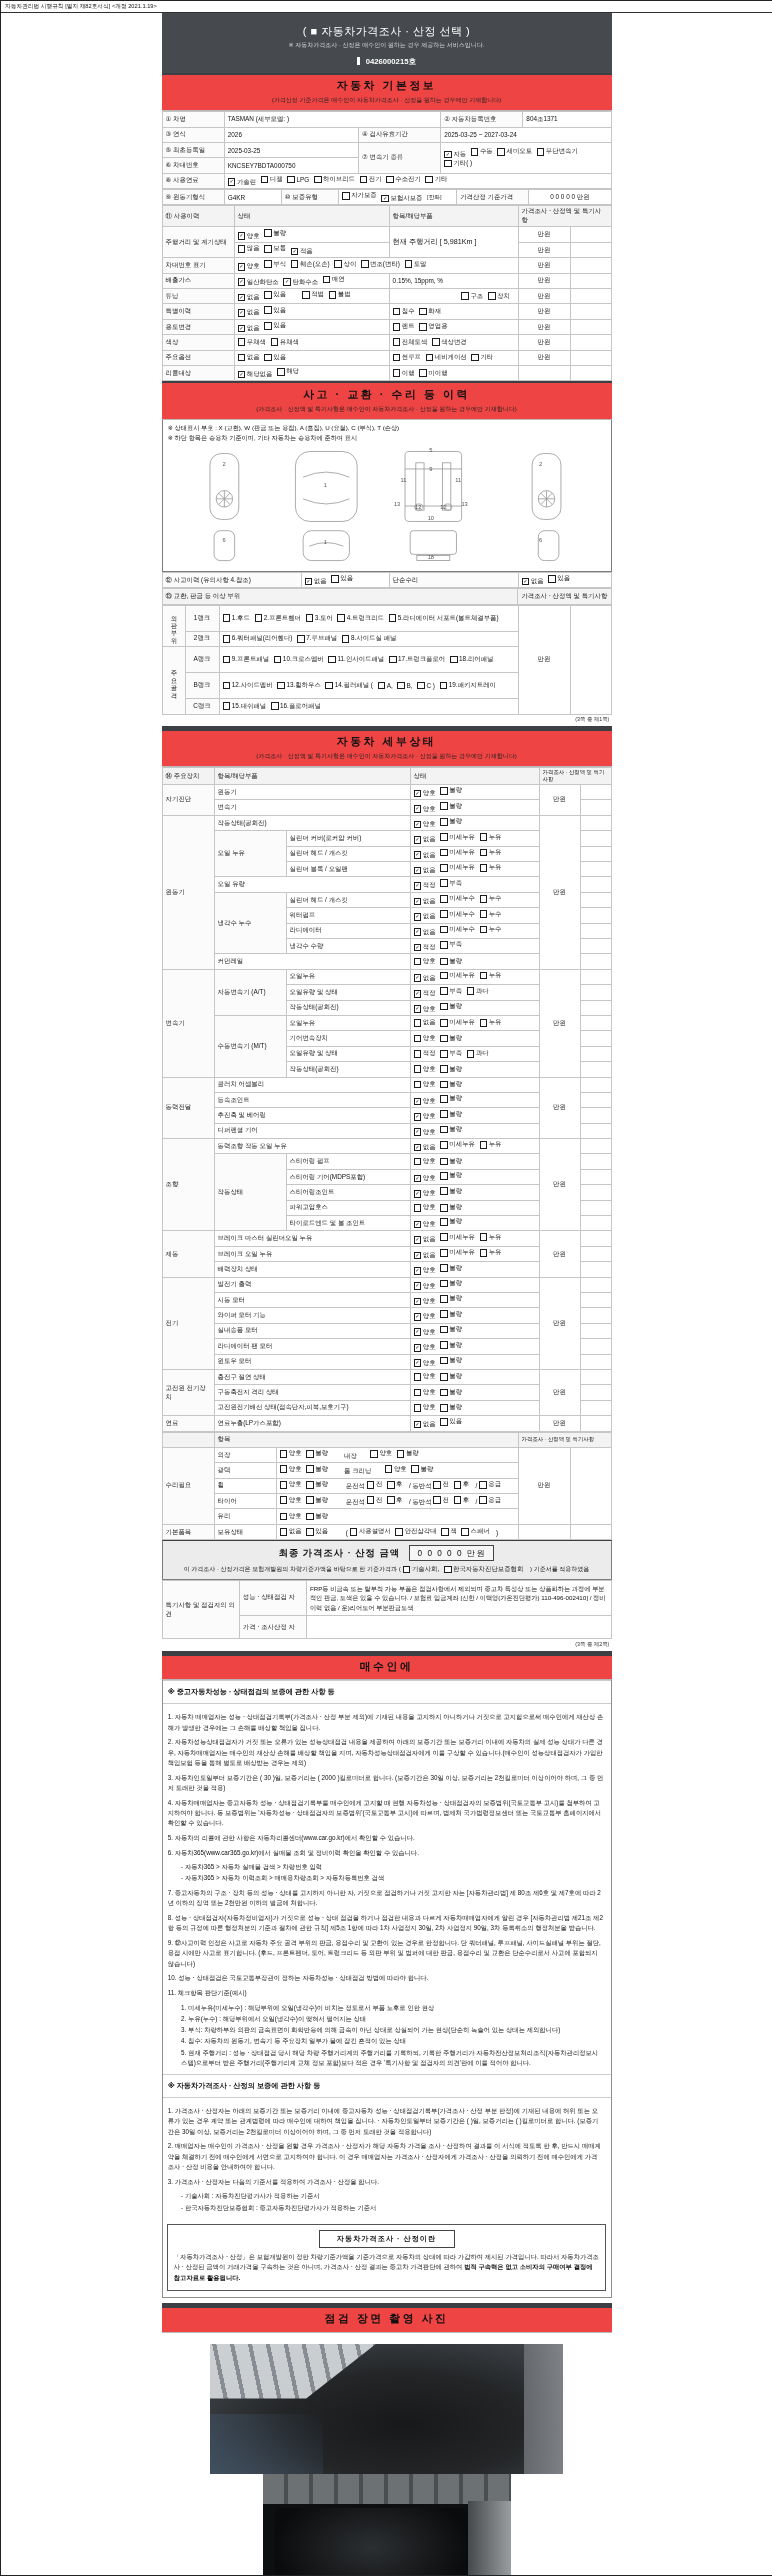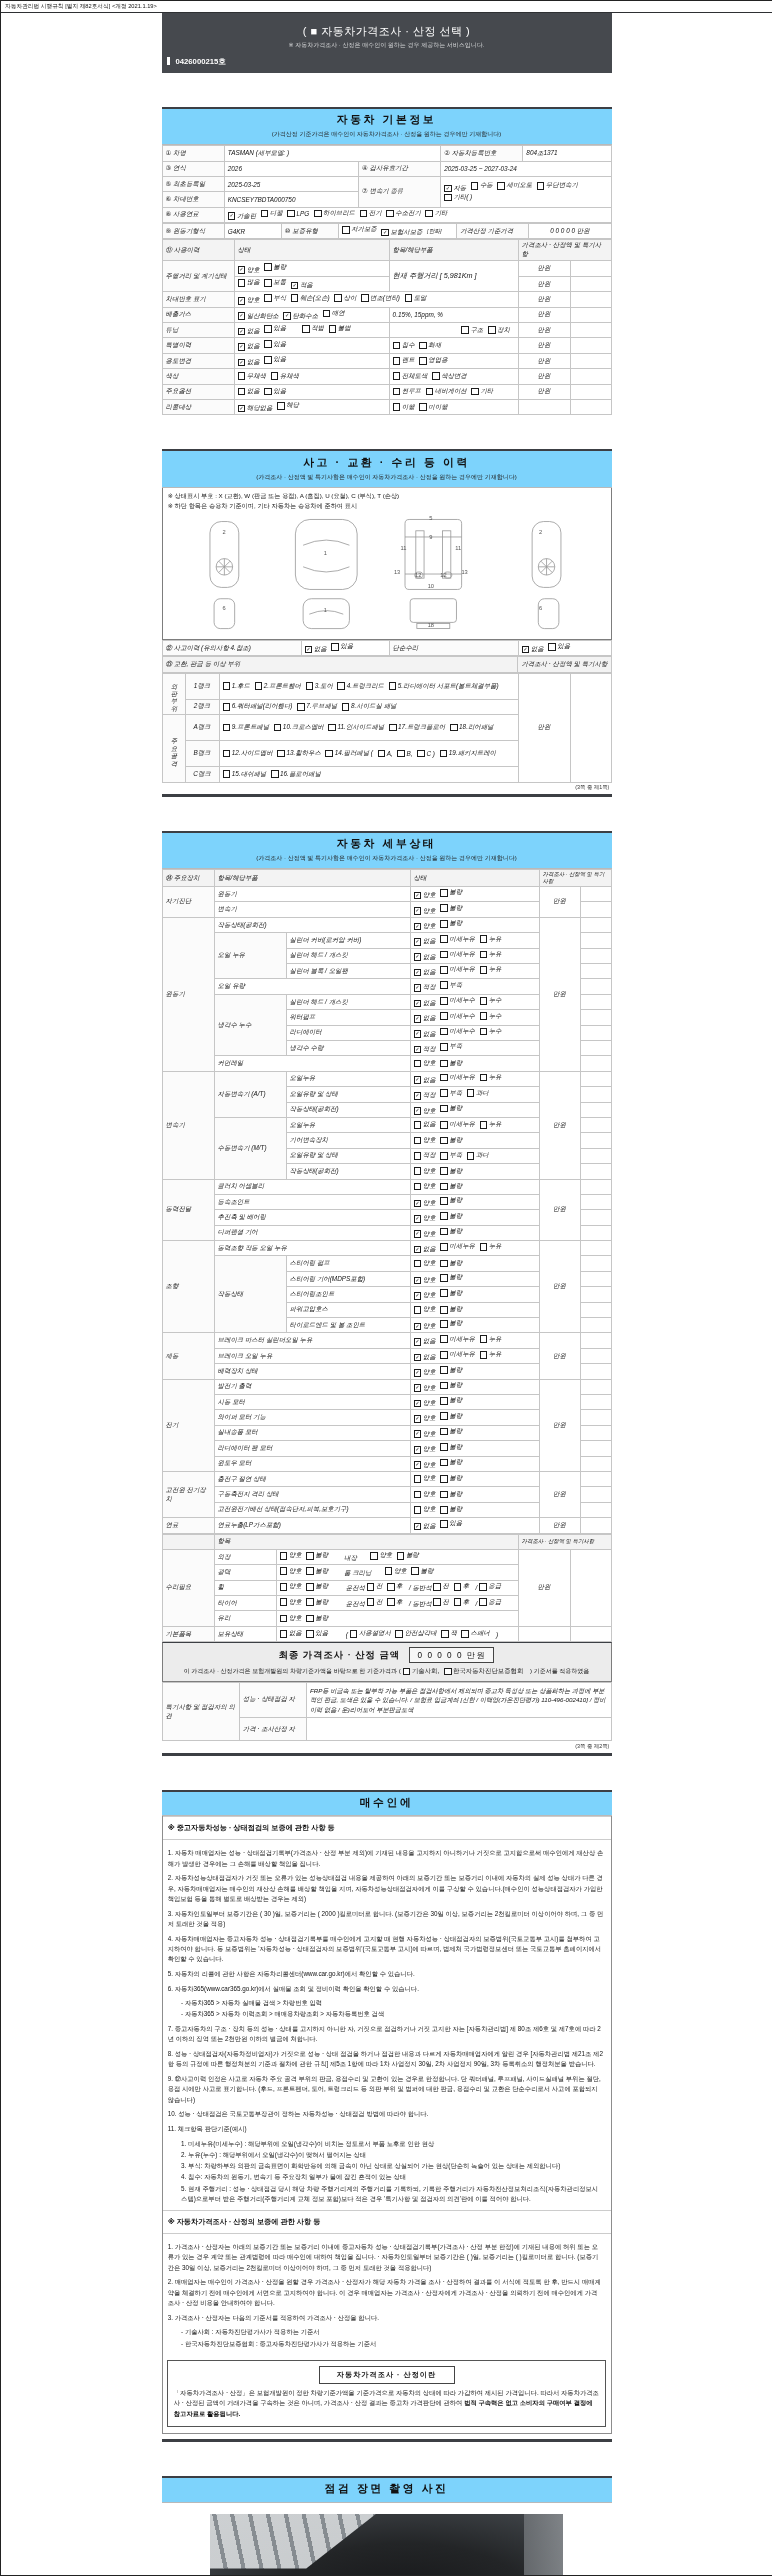--- a/index.html
+++ b/index.html
@@ -4,26 +4,26 @@
 <style>
   html,body{margin:0;padding:0;background:#fff;}
   .canvas{width:773px;height:2576px;position:relative;background:#fff;border:0.5px solid #222;
     box-sizing:border-box;font-family:"Liberation Sans","DejaVu Sans",sans-serif;overflow:hidden;color:#111;}
   .topline{border-bottom:1px solid #2e3033;padding:1.5px 4.1px 1px;font-size:5.7px;color:#111;}
   .doc{width:450px;margin:0 auto;}
   .darkhead{background:#46494e;color:#fff;padding:8.2px 0 1px;text-align:center;}
   .darkhead .tt{font-size:14px;font-weight:bold;letter-spacing:1px;}
   .darkhead .st{font-size:11px;margin-top:3.1px;letter-spacing:0.5px;}
   .darkhead .nt{font-size:6px;margin-top:2.6px;color:#d9dadc;}
-  .docno{background:#46494e;color:#fff;text-align:left;padding:5.2px 5.2px 6.2px;font-size:7.7px;font-weight:bold;}
+  .docno{background:#46494e;color:#fff;text-align:center;padding:5.2px 5.2px 6.2px;font-size:7.7px;font-weight:bold;}
   .docno .bar{display:inline-block;width:3.6px;height:7.2px;background:#fff;margin-right:3.1px;vertical-align:-1px;}
-  .band{background:#7dd3fc;border-top:2.1px solid #3c3f44;border-bottom:0.5px solid #b9b9b9;text-align:center;padding:4.6px 0 5.2px;margin-top:34px;}
+  .band{background:#ef4444;border-top:2.1px solid #3c3f44;border-bottom:0.5px solid #b9b9b9;text-align:center;padding:4.6px 0 5.2px;}
   .band .h2{font-size:10.8px;font-weight:bold;letter-spacing:2.6px;margin:0;}
   .band .sub{font-size:6px;margin-top:2.6px;color:#222;}
-  .t{width:100%;border-collapse:collapse;table-layout:fixed;border:1px solid #7d7d7d;font-style:italic;}
+  .t{width:100%;border-collapse:collapse;table-layout:fixed;border:1px solid #7d7d7d;}
   .t td{border:0.5px solid #c6c6c6;padding:1px 3.1px;font-size:6.4px;height:12.4px;vertical-align:middle;overflow:hidden;}
   .t td.lab{background:#fbfbfb;}
   .t td.hd{background:#f3f3f3;}
   .t td.mw{text-align:center;}
   .t td.sp{background:#fff;}
   .ck{display:inline-flex;align-items:center;margin-right:4.6px;white-space:nowrap;font-size:6.4px;}
   .ck .bx{display:inline-block;width:5.7px;height:5.7px;border:0.8px solid #1d1d1d;margin-right:1.5px;
      text-align:center;line-height:5.7px;font-size:5.2px;font-weight:700;flex:0 0 auto;background:#fff;}
   .gap{display:inline-block;width:11.3px;}
   .vert{writing-mode:vertical-rl;text-orientation:upright;letter-spacing:1px;text-align:center;font-size:6.2px;}

